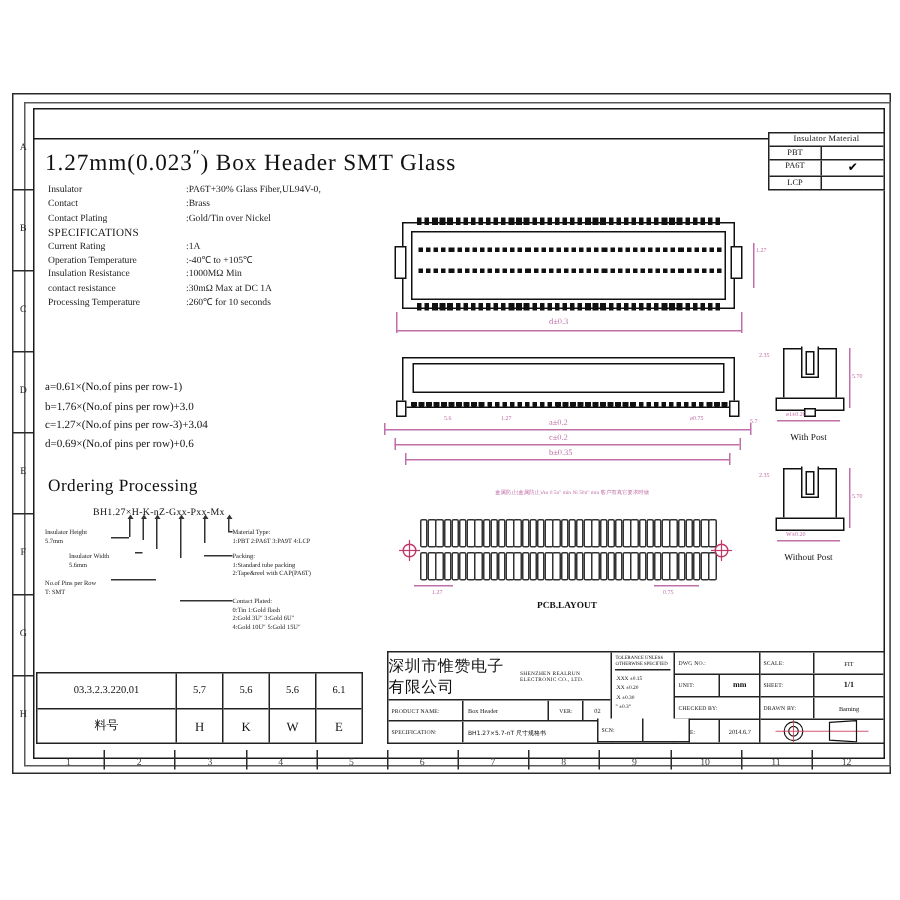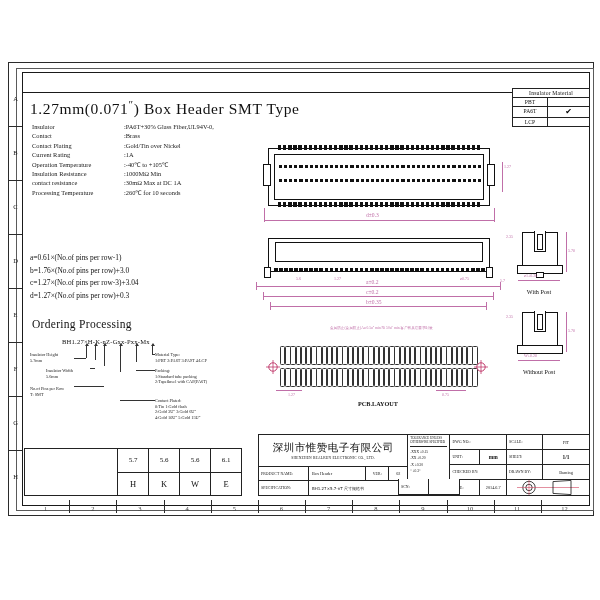--- a/index.html
+++ b/index.html
@@ -61,21 +61,21 @@
 
   
   .tb{position:absolute;left:258px;top:434px;width:330px;height:60px;border:1px solid #222;display:flex;background:#fff;font-size:4.3px;color:#111;}
   .tb .seg{border-right:1px solid #222;display:flex;flex-direction:column;}
   .tb .seg:last-child{border-right:none;}
   .cell{border-bottom:1px solid #222;display:flex;align-items:center;padding:0 2px;box-sizing:border-box;white-space:nowrap;overflow:hidden;}
   .cell:last-child{border-bottom:none;}
   .lbl{font-size:3.8px;color:#111;letter-spacing:.1px;}
   .val{font-size:4.2px;color:#111;}
   .val.b{font-weight:bold;font-size:5.4px;}
-  .company{display:flex;flex-direction:column;align-items:center;justify-content:center;border-bottom:1px solid #222;}
+  .company{display:flex;flex-direction:row;align-items:center;justify-content:center;border-bottom:1px solid #222;}
   .company .cn{font-family:"DejaVu Sans",sans-serif;font-size:10.5px;color:#111;letter-spacing:.5px;}
   .company .en{font-size:3.6px;color:#111;letter-spacing:.2px;margin-top:1.5px;}
   .cjk{font-family:"DejaVu Sans",sans-serif;}
 
   .tol-col{font-size:3.6px;line-height:6.4px;padding:1px 2px;}
   .tol-col .t{white-space:nowrap;}
   .proj{position:relative;flex:1;display:flex;align-items:center;justify-content:center;}
 </style>
 </head>
 <body>
@@ -124,21 +124,21 @@
       <div class="gnum" style="left: 460.083px;">10</div>
       <div class="gtick" style="left: 446.5px; top: 500px; width: 1px; height: 13px;"></div>
       <div class="gnum" style="left: 507.25px;">11</div>
       <div class="gtick" style="left: 493.667px; top: 500px; width: 1px; height: 13px;"></div>
       <div class="gnum" style="left: 554.417px;">12</div>
       <div class="gtick" style="left: 540.833px; top: 500px; width: 1px; height: 13px;"></div>
     </div>
 
   <div class="title-rule"></div>
 
-  <div class="main-title"><span>1.27mm(0.071</span><span class="sup">″</span><span>)  Box Header SMT Type</span></div>
+  <div class="main-title"><span>1.27mm(0.023</span><span class="sup">″</span><span>)  Box Header SMT Glass</span></div>
 
   <div class="ins-tbl">
     <div class="hd">Insulator Material</div>
     <div id="ins-rows">
         <div class="rw">
           <div class="c1">PBT</div>
           <div class="c2"></div>
         </div>
         <div class="rw">
           <div class="c1">PA6T</div>
@@ -159,20 +159,21 @@
         </div>
         <div class="row">
           <span class="k">Contact</span>
           <span class="v">:Brass</span>
         </div>
         <div class="row">
           <span class="k">Contact Plating</span>
           <span class="v">:Gold/Tin over Nickel</span>
         </div>
       </div>
+    <div class="h">SPECIFICATIONS</div>
     <div id="spec-rows">
         <div class="row">
           <span class="k">Current Rating</span>
           <span class="v">:1A</span>
         </div>
         <div class="row">
           <span class="k">Operation Temperature</span>
           <span class="v">:-40℃ to +105℃</span>
         </div>
         <div class="row">
@@ -187,21 +188,21 @@
           <span class="k">Processing Temperature</span>
           <span class="v">:260℃ for 10 seconds</span>
         </div>
       </div>
   </div>
 
   <div class="formulas">
     <div>a=0.61×(No.of pins per row-1)</div>
     <div>b=1.76×(No.of pins per row)+3.0</div>
     <div>c=1.27×(No.of pins per row-3)+3.04</div>
-    <div>d=1.27×(No.of pins per row)+0.3</div>
+    <div>d=0.69×(No.of pins per row)+0.6</div>
   </div>
 
   <div class="ord-title">Ordering Processing</div>
   <div class="ord-pn">BH1.27×H-K-nZ-Gxx-Pxx-Mx</div>
   <div id="ord-diagram">
       <div class="lead" style="left: 86px; top: 346px; width: 0.7px; height: 12px;"></div>
       <div class="tick-arrow" style="left: 84.7px; top: 343px;"></div>
       <div class="lead" style="left: 95px; top: 346px; width: 0.7px; height: 14px;"></div>
       <div class="tick-arrow" style="left: 93.7px; top: 343px;"></div>
       <div class="lead" style="left: 104px; top: 346px; width: 0.7px; height: 20px;"></div>
@@ -590,20 +591,22 @@
       </svg>
       <div class="dimtxt" style="position: absolute; left: 288px; top: 392px; font-size: 4px;">1.27</div>
       <div class="dimtxt" style="position: absolute; left: 442px; top: 392px; font-size: 4px;">0.75</div>
       <div class="hair" style="position: absolute; left: 276px; top: 390px; width: 26px; height: 0.7px;"></div>
       <div class="hair" style="position: absolute; left: 436px; top: 390px; width: 30px; height: 0.7px;"></div>
       <div class="viewlabel" style="position: absolute; left: 348px; top: 400px; width: 60px; font-weight: bold;">PCB.LAYOUT</div>
     </div>
 
   <div class="parts" id="parts-table">
       <div class="col" style="width: 92px;">
+        <div class="v">03.3.2.3.220.01</div>
+        <div class="l cjk">料号</div>
       </div>
       <div class="col" style="width: 30px;">
         <div class="v">5.7</div>
         <div class="l">H</div>
       </div>
       <div class="col" style="width: 30px;">
         <div class="v">5.6</div>
         <div class="l">K</div>
       </div>
       <div class="col" style="width: 30px;">

